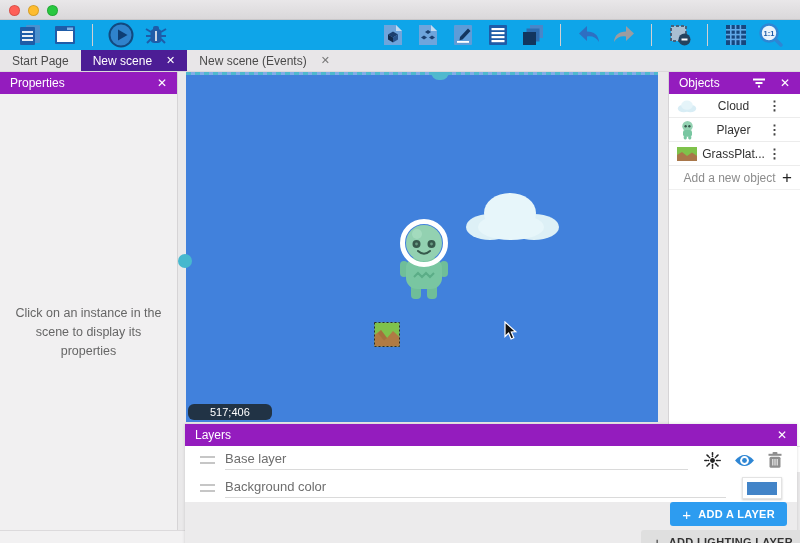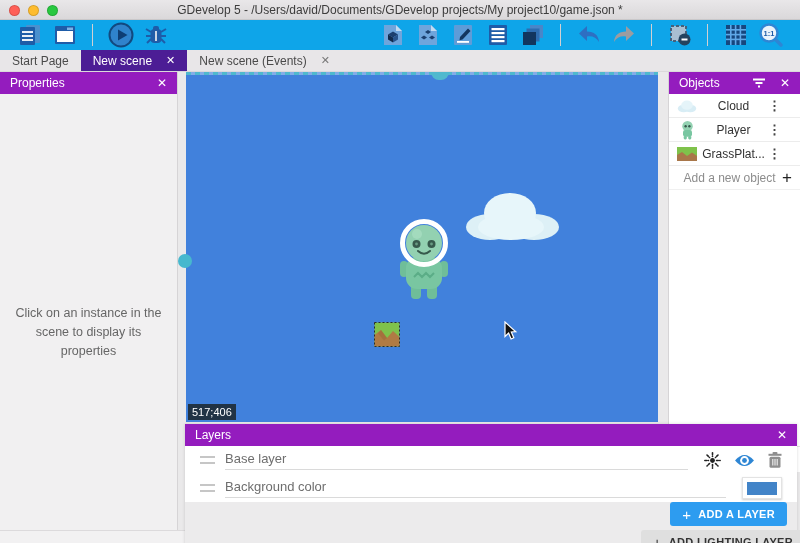--- a/index.html
+++ b/index.html
@@ -52,21 +52,21 @@
   .canvas-topline { position:absolute; top:0; left:0; right:0; height:3px;
     background:repeating-linear-gradient(90deg,#4FB9CE 0 5px, rgba(255,255,255,.35) 5px 9px); }
   .canvas-notch { position:absolute; top:0; left:245px; width:18px; height:8px; background:#4FB9CE;
     border-radius:0 0 9px 9px; }
   .grip { position:absolute; left:178px; top:182px; width:14px; height:14px; border-radius:50%;
     background:#47B8CE; z-index:3; }
   .sprite { position:absolute; }
   .sel-ring { position:absolute; left:214px; top:147px; width:48px; height:48px;
     border:5px solid #FFFFFF; border-radius:50%; }
   .coords { position:absolute; left:2px; bottom:2px; background:rgba(30,42,52,.9); color:#fff;
-    font-size:11px; padding:2px 4px; border-radius:0; }
+    font-size:11px; padding:2px 22px; border-radius:6px; }
 
   
   .objects { position:absolute; left:668px; top:0; width:132px; height:400px; background:#fff;
     border-left:1px solid #D6D4D6; display:flex; flex-direction:column; }
   .obj-row { height:24px; display:flex; align-items:center; border-bottom:1px solid #ECECEC;
     padding:0 20px 0 6px; flex:none; }
   .obj-thumb { width:24px; display:flex; justify-content:center; }
   .obj-label { flex:1; text-align:center; font-size:12px; color:#333; white-space:nowrap; overflow:hidden; }
   .obj-menu { width:12px; text-align:center; color:#444; font-size:13px; font-weight:bold; }
   .obj-add { height:24px; display:flex; align-items:center; padding:0 8px 0 8px;
@@ -102,21 +102,20 @@
 <body>
 
 <div id="app">
 
   <div class="titlebar">
     <div class="lights">
       <div class="light red"></div>
       <div class="light yellow"></div>
       <div class="light green"></div>
     </div>
-    <div class="win-title">GDevelop 5 - /Users/david/Documents/GDevelop projects/My project10/game.json *</div>
   </div>
 
   <div class="toolbar">
     <div class="tb-group">
       <div class="tb-btn">
         <svg width="24" height="24" viewBox="0 0 24 24">
             <rect x="8" y="2" width="14" height="18" rx="1" fill="#4A90CE"></rect>
             <rect x="2" y="4" width="15" height="18" rx="1" fill="#1E5CA8"></rect>
             <rect x="4" y="8" width="11" height="2" fill="#fff" opacity=".9"></rect>
             <rect x="4" y="12" width="11" height="2" fill="#fff" opacity=".9"></rect>

